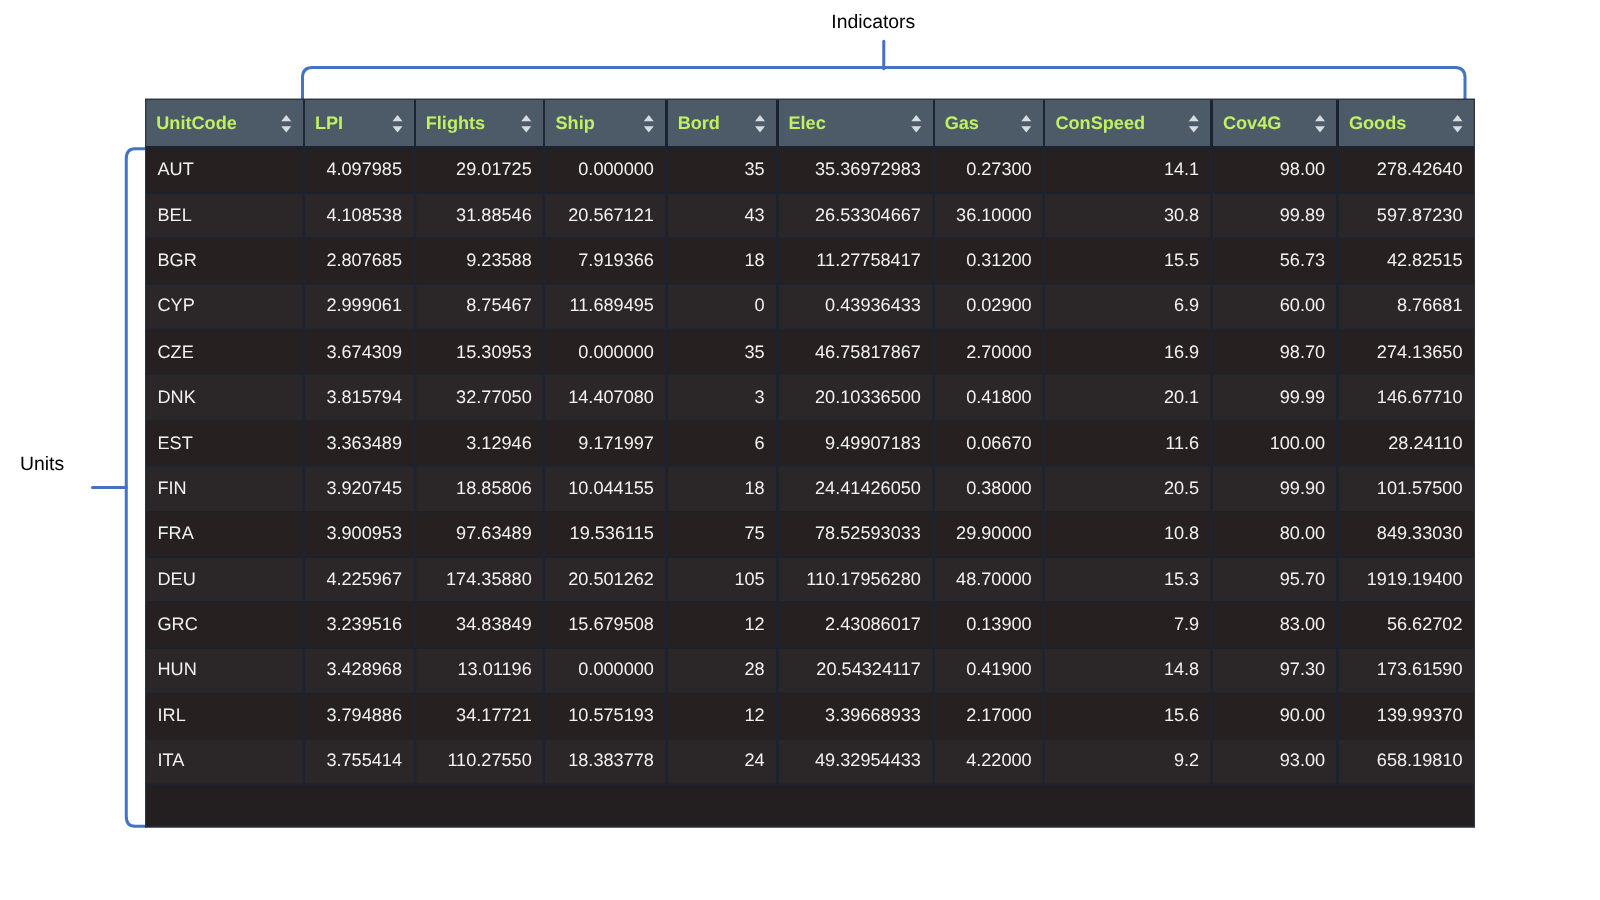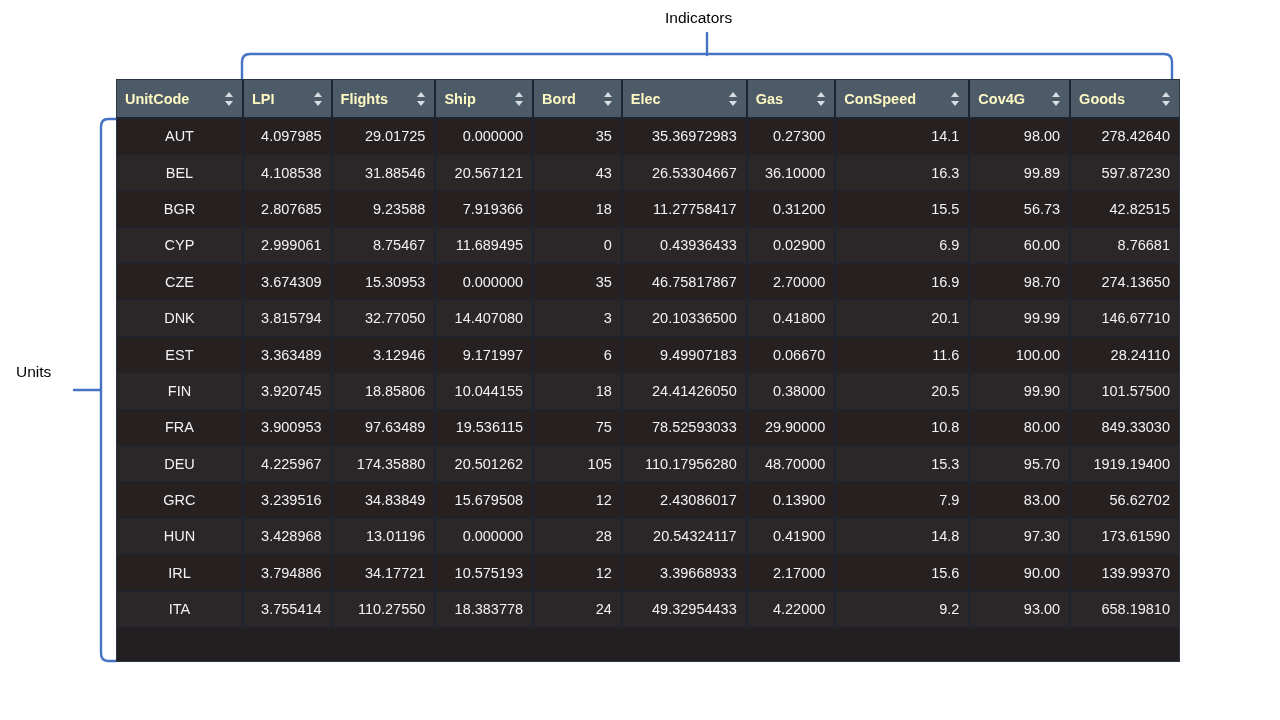--- a/index.html
+++ b/index.html
@@ -46,21 +46,21 @@
     background: #231f20;
     border: 1px solid #2a3442;
   }
   table.grid {
     border-collapse: collapse;
     width: 100%;
     table-layout: fixed;
   }
   table.grid thead th {
     background: #4d5a68;
-    color: #fef9c3;
+    color: #bef264;
     font-size: 14.5px;
     font-weight: bold;
     height: 38px;
     padding: 0 8px;
     text-align: center;
     vertical-align: middle;
     border-right: 2px solid #1b2430;
     border-bottom: 2px solid #1b2430;
     position: relative;
     white-space: nowrap;
@@ -106,21 +106,21 @@
     padding: 0 9px;
     border-right: 2px solid #1b2430;
     border-bottom: 1px solid #1b2430;
     white-space: nowrap;
     overflow: hidden;
     vertical-align: middle;
   }
   table.grid tbody td:last-child { border-right: none; }
   table.grid tbody tr:nth-child(odd) td  { background: #262021; }
   table.grid tbody tr:nth-child(even) td { background: #2b2627; }
-  td.txt { text-align: center; }
+  td.txt { text-align: left; }
   td.num { text-align: right; }
 </style>
 </head>
 <body>
 
 <div id="stage">
 
   <svg class="anno-svg" viewBox="0 0 1280 720">
 
     <path d="M 242 93 L 242 62 Q 242 54 250 54 L 1164 54 Q 1172 54 1172 62 L 1172 93" fill="none" stroke="#4472c4" stroke-width="2.4" stroke-linecap="round"></path>
@@ -228,21 +228,21 @@
             <td class="num">278.42640</td>
           </tr>
           <tr>
             <td class="txt">BEL</td>
             <td class="num">4.108538</td>
             <td class="num">31.88546</td>
             <td class="num">20.567121</td>
             <td class="num">43</td>
             <td class="num">26.53304667</td>
             <td class="num">36.10000</td>
-            <td class="num">16.3</td>
+            <td class="num">30.8</td>
             <td class="num">99.89</td>
             <td class="num">597.87230</td>
           </tr>
           <tr>
             <td class="txt">BGR</td>
             <td class="num">2.807685</td>
             <td class="num">9.23588</td>
             <td class="num">7.919366</td>
             <td class="num">18</td>
             <td class="num">11.27758417</td>

